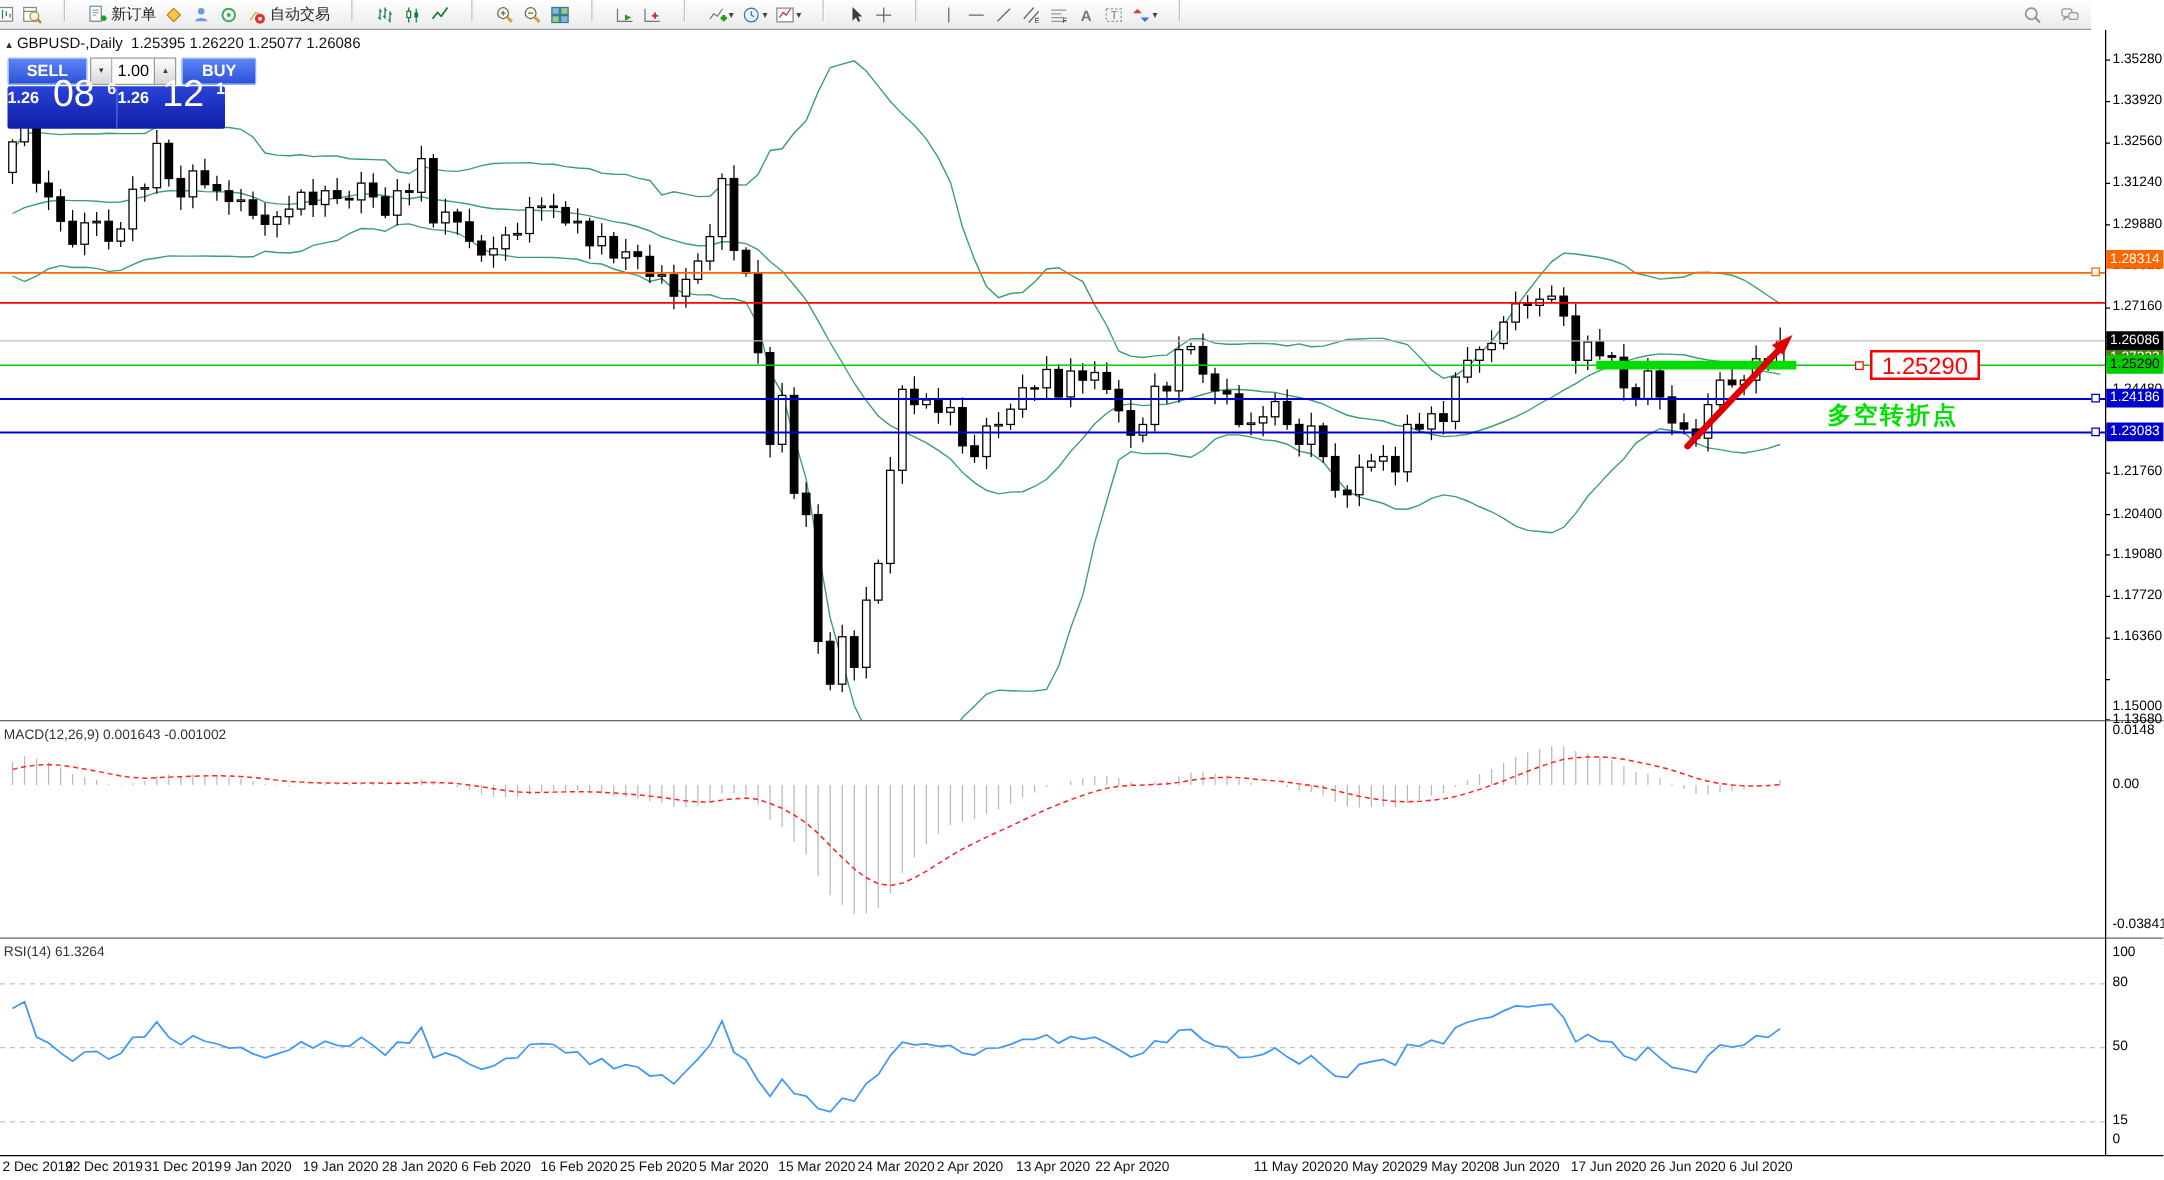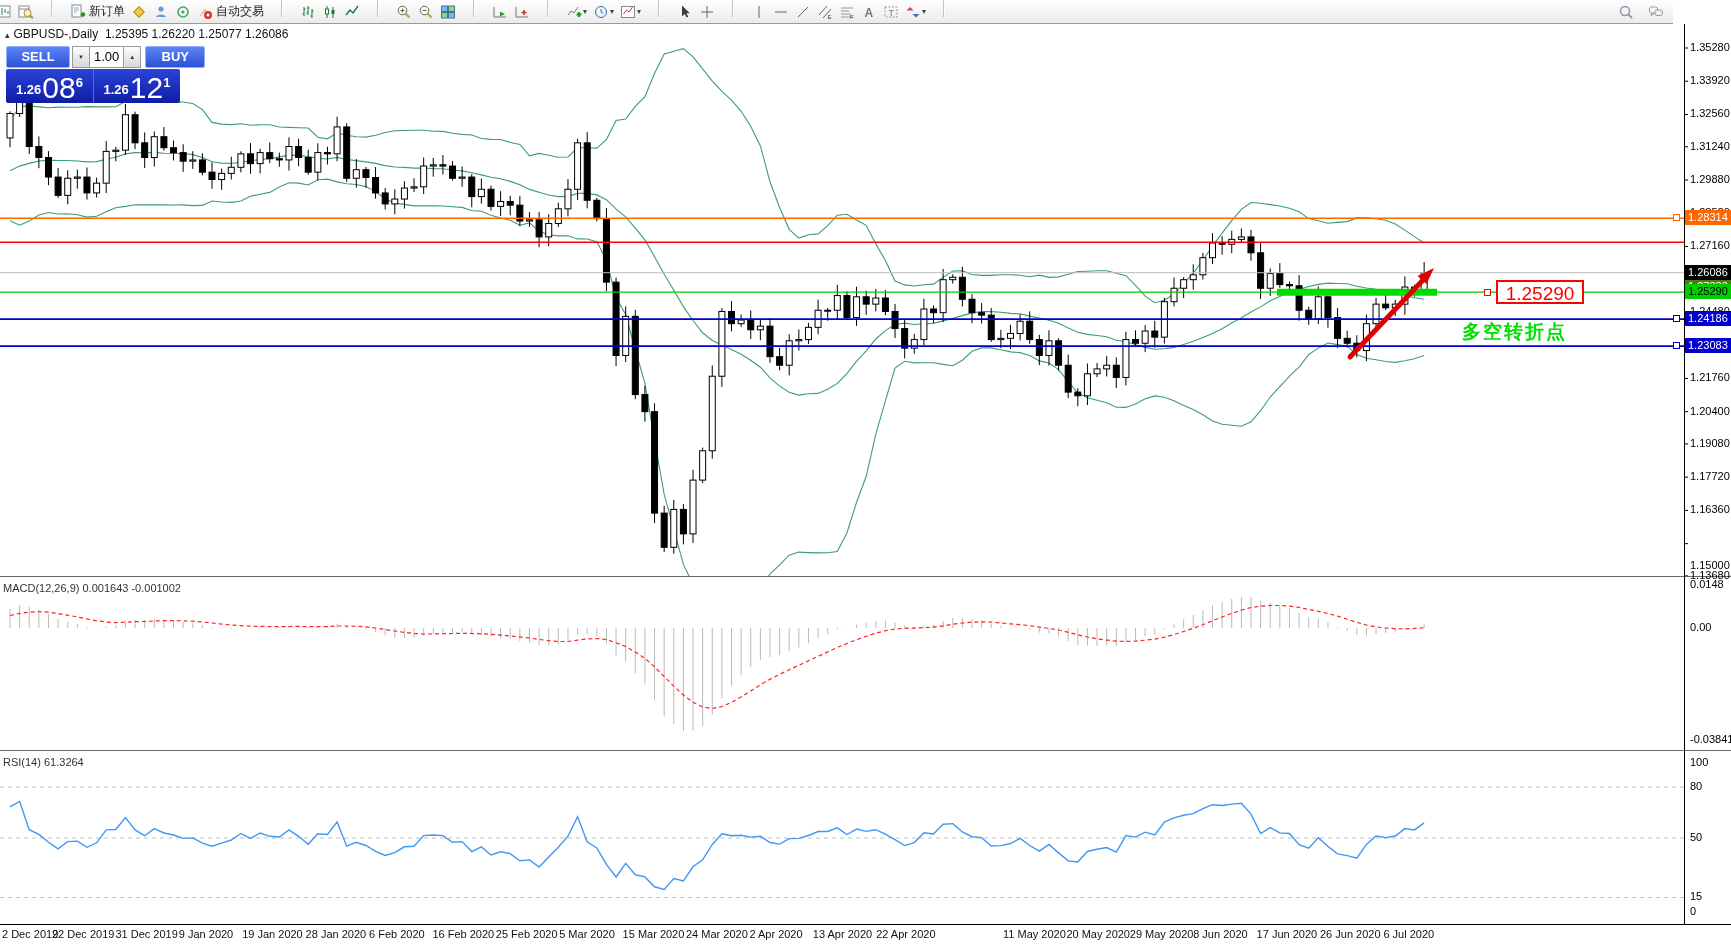--- a/index.html
+++ b/index.html
@@ -42,21 +42,21 @@
           color:#fff;font-size:13px;font-weight:bold;text-align:center;line-height:20px;box-sizing:border-box;}
   #tp-sell-btn{width:64px;}
   #tp-buy-btn{width:60px;margin-left:2px;}
   #tp-vol{flex:1;display:flex;margin:0 2px;}
   .spin{width:18px;background:linear-gradient(#fdfdfd,#d8d8d8);border:1px solid #9a9a9a;
         font-size:7px;color:#333;text-align:center;line-height:20px;box-sizing:border-box;}
   #tp-vol-val{flex:1;background:#fff;border:1px solid #9a9a9a;border-left:none;border-right:none;
               font-size:13px;color:#000;text-align:right;padding:0 4px;line-height:20px;}
   #tp-row2{display:flex;height:34px;margin-top:1px;background:linear-gradient(#2a43d8,#0f1da6);
            border-radius:2px;color:#fff;}
-  .tp-price{width:50%;display:flex;align-items:flex-end;justify-content:center;padding-bottom:2px;box-sizing:border-box;}
+  .tp-price{width:50%;display:flex;align-items:flex-end;justify-content:space-between;padding-bottom:14px;box-sizing:border-box;}
   #tp-buy-price{border-left:1px solid #5668ea;}
   .pp{font-size:13px;font-weight:bold;margin-right:1px;line-height:22px;}
   .pb{font-size:30px;line-height:26px;}
   .ps{font-size:13px;font-weight:bold;line-height:36px;vertical-align:top;}
   
   .ind-label{position:absolute;left:3px;top:2px;font-size:11px;color:#333;white-space:nowrap;}
   
   #price-note{position:absolute;left:1496px;top:280px;width:88px;height:24px;background:#fff;
               border:2px solid #f00;color:#f00;font-size:19px;text-align:center;line-height:23px;box-sizing:border-box;}
   #turn-note{position:absolute;left:1462px;top:319px;font-size:19px;font-weight:bold;color:#00e000;
@@ -825,21 +825,21 @@
       <div class="axis-label" style="top: 271.714px;">1.25840</div>
       <div class="axis-label" style="top: 304.952px;">1.24480</div>
       <div class="axis-label" style="top: 338.19px;">1.23120</div>
       <div class="axis-label" style="top: 371.429px;">1.21760</div>
       <div class="axis-label" style="top: 404.667px;">1.20400</div>
       <div class="axis-label" style="top: 436.928px;">1.19080</div>
       <div class="axis-label" style="top: 470.166px;">1.17720</div>
       <div class="axis-label" style="top: 503.405px;">1.16360</div>
       <div class="axis-label" style="top: 559px;">1.15000</div>
       <div class="axis-label" style="top: 568.904px;">1.13680</div>
-      <div class="axis-marker" style="top: 210px; background: rgb(255, 102, 0); color: rgb(255, 255, 255);">1.28314</div>
+      <div class="axis-marker" style="top: 200px; background: rgb(255, 102, 0); color: rgb(255, 255, 255);">1.28314</div>
       <div class="axis-marker" style="top: 249px; background: #4d7c0f; color: rgb(255, 255, 255); margin-top: 30px;">1.27333</div>
       <div class="axis-marker" style="top: 264.701px; background: rgb(0, 0, 0); color: rgb(255, 255, 255);">1.26086</div>
       <div class="axis-marker" style="top: 284.156px; background: rgb(0, 204, 0); color: rgb(0, 0, 0);">1.25290</div>
       <div class="axis-marker" style="top: 311.137px; background: rgb(0, 0, 204); color: rgb(255, 255, 255);">1.24186</div>
       <div class="axis-marker" style="top: 338.095px; background: rgb(0, 0, 204); color: rgb(255, 255, 255);">1.23083</div>
       <div class="anchor-sq" style="left: 1673px; top: 214.249px; border: 1px solid rgb(255, 102, 0);"></div>
       <div class="anchor-sq" style="left: 1673px; top: 315.137px; border: 1px solid rgb(0, 0, 204);"></div>
       <div class="anchor-sq" style="left: 1673px; top: 342.095px; border: 1px solid rgb(0, 0, 204);"></div>
       <div class="anchor-sq" style="left: 1484px; top: 289px; border: 1px solid rgb(255, 0, 0);"></div>
       <div class="axis-label" style="top: 578px;">0.0148</div>

